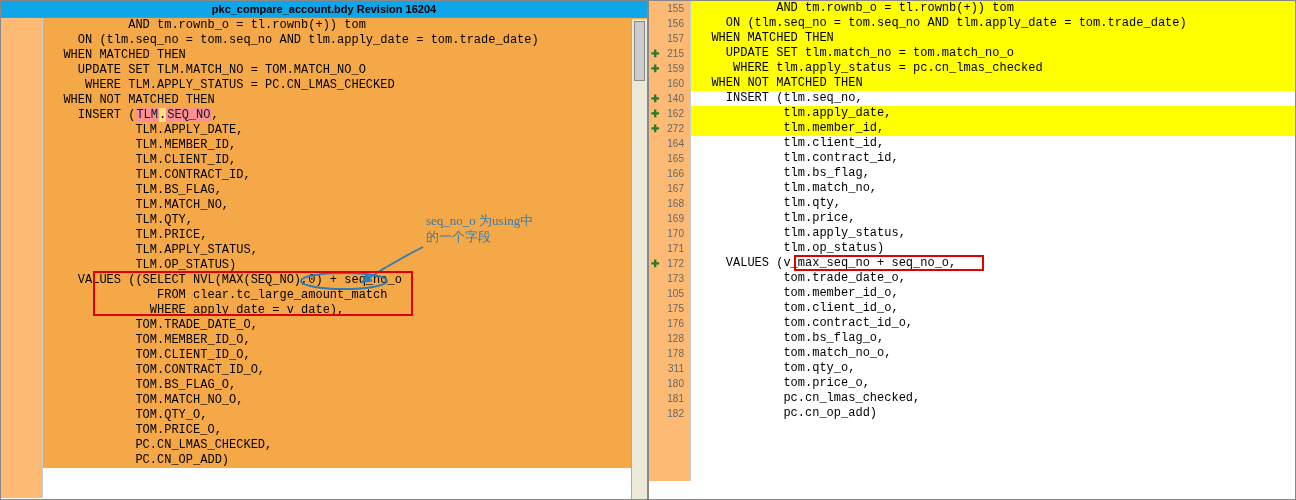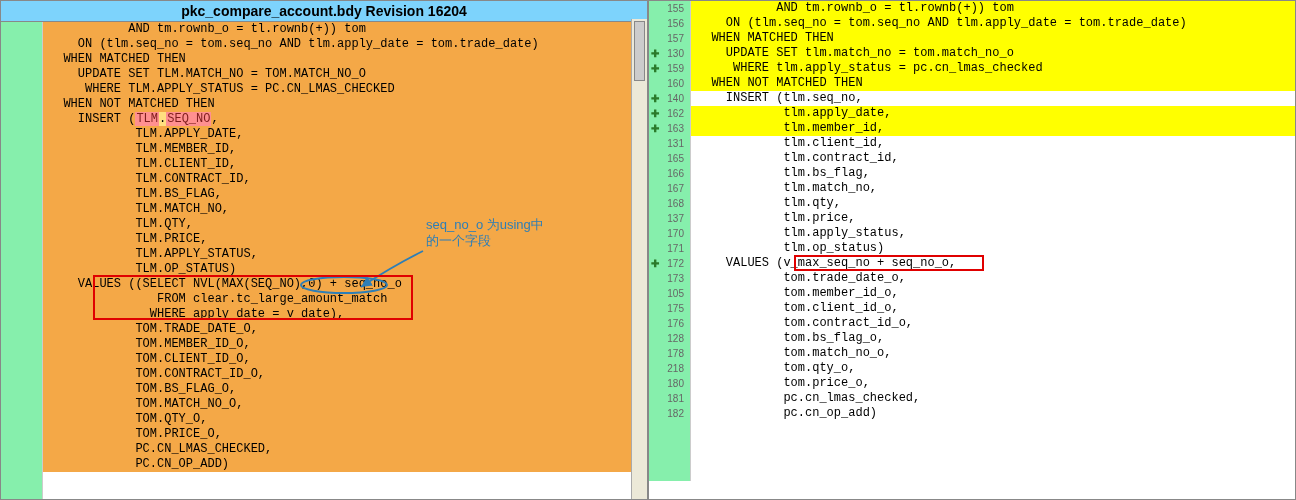--- a/index.html
+++ b/index.html
@@ -18,36 +18,36 @@
 }
 .pane {
   flex: 1;
   position: relative;
   border: 1px solid #888;
   overflow: hidden;
 }
 .pane-left { border-right: 2px solid #888; }
 .pane-right { border-left: 0; }
 .pane-header {
-  background: #7dd3fc;
+  background: #0ea5e9;
   border-bottom: 1px solid #888;
   padding: 2px 2px;
   text-align: center;
   font-family: "Segoe UI", Arial, sans-serif;
-  font-size: 14px;
+  font-size: 11px;
   font-weight: bold;
   color: #000;
 }
 .code-body {
   position: relative;
   height: calc(100% - 18px);
   display: flex;
 }
 .gutter {
-  background: #86efac;
+  background: #fdba74;
   border-right: 1px solid #ccc;
   width: 42px;
   flex-shrink: 0;
   font-family: Arial, sans-serif;
   font-size: 10px;
   color: #666;
   text-align: right;
 }
 .gutter-line {
   height: 15px;
@@ -70,40 +70,40 @@
 }
 .code-line {
   height: 15px;
   line-height: 15px;
   padding-left: 6px;
   color: #000;
 }
 .bg-orange { background: #f4a847; }
 .bg-yellow { background: #ffff00; }
 .bg-white { background: #fff; }
-.hl-highlight { background: #ff9090; color: #7f1d1d; padding: 0 1px; }
+.hl-highlight { background: #ff9090; color: #0f172a; padding: 0 1px; }
 .hl-dot { background: #ffe080; }
 .scrollbar-v {
   position: absolute;
   right: 0; top: 18px; bottom: 0;
   width: 16px;
   background: #ece9d8;
   border-left: 1px solid #aaa;
 }
 .scrollbar-v .thumb {
   position: absolute;
   left: 2px; right: 2px;
   top: 2px; height: 60px;
   background: #ccc;
   border: 1px solid #888;
 }
 .annotation-text {
   position: absolute;
   color: #2e7eb6;
-  font-family: Liberation Sans, sans-serif;
+  font-family: Liberation Serif, serif;
   font-size: 13px;
   line-height: 1.2;
   pointer-events: none;
 }
 .arrow-svg, .ellipse-svg, .rect-svg {
   position: absolute;
   pointer-events: none;
 }
 .rect-box {
   position: absolute;
@@ -174,42 +174,42 @@
         <div class="thumb"></div>
       </div>
   </div>
 
   <div class="pane pane-right">
     <div class="code-body">
       <div class="gutter" id="right-gutter">
           <div class="gutter-line">155</div>
           <div class="gutter-line">156</div>
           <div class="gutter-line">157</div>
-          <div class="gutter-line gutter-plus">130</div>
+          <div class="gutter-line gutter-plus">215</div>
           <div class="gutter-line gutter-plus">159</div>
           <div class="gutter-line">160</div>
           <div class="gutter-line gutter-plus">140</div>
           <div class="gutter-line gutter-plus">162</div>
-          <div class="gutter-line gutter-plus">163</div>
-          <div class="gutter-line">131</div>
+          <div class="gutter-line gutter-plus">272</div>
+          <div class="gutter-line">164</div>
           <div class="gutter-line">165</div>
           <div class="gutter-line">166</div>
           <div class="gutter-line">167</div>
           <div class="gutter-line">168</div>
-          <div class="gutter-line">137</div>
+          <div class="gutter-line">169</div>
           <div class="gutter-line">170</div>
           <div class="gutter-line">171</div>
           <div class="gutter-line gutter-plus">172</div>
           <div class="gutter-line">173</div>
           <div class="gutter-line">105</div>
           <div class="gutter-line">175</div>
           <div class="gutter-line">176</div>
           <div class="gutter-line">128</div>
           <div class="gutter-line">178</div>
-          <div class="gutter-line">218</div>
+          <div class="gutter-line">311</div>
           <div class="gutter-line">180</div>
           <div class="gutter-line">181</div>
           <div class="gutter-line">182</div>
         </div>
       <div class="code-lines" id="right-code"><div class="code-line bg-yellow">           AND tm.rownb_o = tl.rownb(+)) tom</div><div class="code-line bg-yellow">    ON (tlm.seq_no = tom.seq_no AND tlm.apply_date = tom.trade_date)</div><div class="code-line bg-yellow">  WHEN MATCHED THEN</div><div class="code-line bg-yellow">    UPDATE SET tlm.match_no = tom.match_no_o</div><div class="code-line bg-yellow">     WHERE tlm.apply_status = pc.cn_lmas_checked</div><div class="code-line bg-yellow">  WHEN NOT MATCHED THEN</div><div class="code-line bg-white">    INSERT (tlm.seq_no,</div><div class="code-line bg-yellow">            tlm.apply_date,</div><div class="code-line bg-yellow">            tlm.member_id,</div><div class="code-line bg-white">            tlm.client_id,</div><div class="code-line bg-white">            tlm.contract_id,</div><div class="code-line bg-white">            tlm.bs_flag,</div><div class="code-line bg-white">            tlm.match_no,</div><div class="code-line bg-white">            tlm.qty,</div><div class="code-line bg-white">            tlm.price,</div><div class="code-line bg-white">            tlm.apply_status,</div><div class="code-line bg-white">            tlm.op_status)</div><div class="code-line bg-white">    VALUES (v_max_seq_no + seq_no_o,</div><div class="code-line bg-white">            tom.trade_date_o,</div><div class="code-line bg-white">            tom.member_id_o,</div><div class="code-line bg-white">            tom.client_id_o,</div><div class="code-line bg-white">            tom.contract_id_o,</div><div class="code-line bg-white">            tom.bs_flag_o,</div><div class="code-line bg-white">            tom.match_no_o,</div><div class="code-line bg-white">            tom.qty_o,</div><div class="code-line bg-white">            tom.price_o,</div><div class="code-line bg-white">            pc.cn_lmas_checked,</div><div class="code-line bg-white">            pc.cn_op_add)</div></div>
       <div class="rect-box" style="left:145px; top:254px; width:190px; height:16px;"></div>
     </div>
   </div>
 
 </div>

